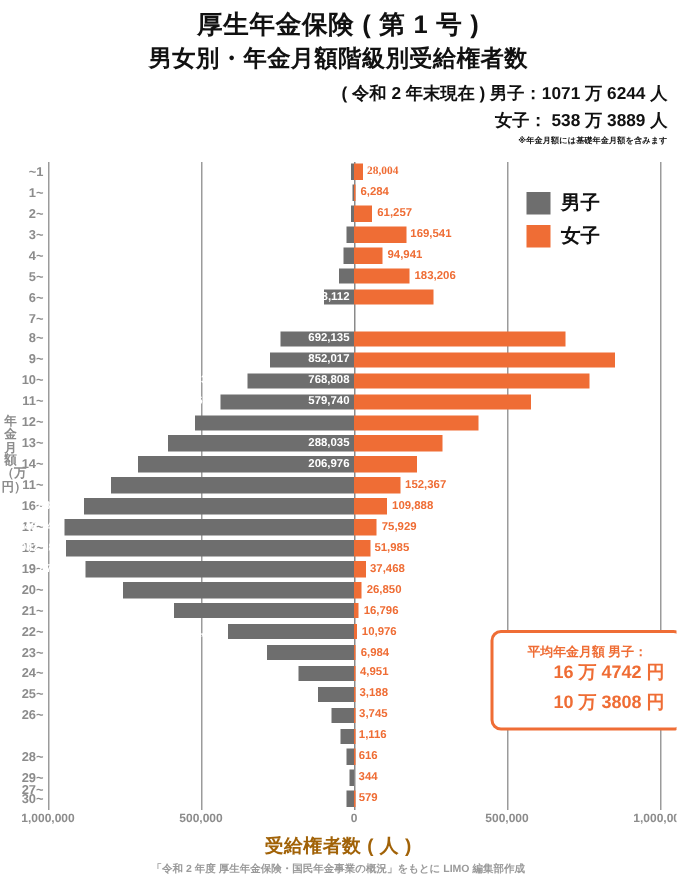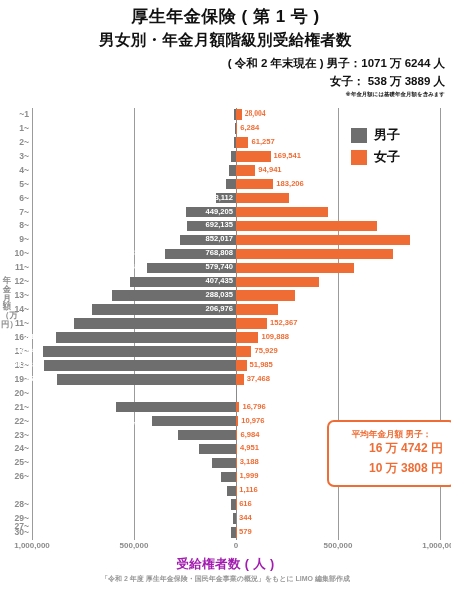--- a/index.html
+++ b/index.html
@@ -43,21 +43,21 @@
   .val.f.out{color:#ef6d35;}
 
   
   .ylabels{position:absolute;left:0;top:0;width:32px;height:432px;}
   .ylab{position:absolute;right:3px;font-size:8.6px;font-weight:bold;color:#8c8c8c;line-height:13.3px;height:13.3px;white-space:nowrap;}
   .yaxis-title{position:absolute;left:1px;top:168px;width:12px;font-size:8.4px;font-weight:bold;color:#8c8c8c;line-height:1.05;text-align:center;letter-spacing:0px;}
 
   
   .xaxis{position:absolute;left:32px;top:541px;width:408px;height:14px;}
   .xt{position:absolute;font-size:8px;font-weight:bold;color:#8c8c8c;transform:translateX(-50%);white-space:nowrap;}
-  .xtitle{position:absolute;left:0;top:556px;width:451px;text-align:center;font-size:12.5px;font-weight:bold;color:#a21caf;letter-spacing:.4px;}
+  .xtitle{position:absolute;left:0;top:556px;width:451px;text-align:center;font-size:12.5px;font-weight:bold;color:#a16207;letter-spacing:.4px;}
   .source{position:absolute;left:0;top:574px;width:451px;text-align:center;font-size:7px;font-weight:bold;color:#9a9a9a;letter-spacing:0px;}
 
   
   .callout{
     position:absolute;left:327px;top:420px;width:115px;
     border:2px solid #ef6d35;border-radius:7px;background:#fff;
     padding:7px 5px 8px 5px;z-index:8;
   }
   .co-lb{font-size:8.6px;font-weight:bold;color:#ef6d35;text-align:center;line-height:1.3;}
   .co-val{font-size:12px;font-weight:bold;color:#ef6d35;text-align:right;line-height:1.35;padding-right:6px;margin-bottom:4px;}
@@ -159,26 +159,20 @@
         <div class="row" style="top: 69.6774px;">
           <div class="bar m" style="width: 9.792px;"></div>
           <div class="bar f" style="width: 37.374px;"></div>
           <div class="val f out" style="margin-left: 37.374px;">183,206</div>
         </div>
         <div class="row" style="top: 83.6129px;">
           <div class="bar m" style="width: 19.584px;"></div>
           <div class="bar f" style="width: 52.6548px;"></div>
           <div class="val f" style="margin-left: 0px; left: 50%; padding-left: 49.6548px; transform: translateX(-100%); padding-right: 3px;">258,112</div>
         </div>
-        <div class="row" style="top: 97.5484px;">
-          <div class="bar m" style="width: 49.9412px;"></div>
-          <div class="bar f" style="width: 91.6378px;"></div>
-          <div class="val m" style="margin-right: 49.9412px;">244,810</div>
-          <div class="val f" style="margin-left: 0px; left: 50%; padding-left: 88.6378px; transform: translateX(-100%); padding-right: 3px;">449,205</div>
-        </div>
         <div class="row" style="top: 111.484px;">
           <div class="bar m" style="width: 49.502px;"></div>
           <div class="bar f" style="width: 141.196px;"></div>
           <div class="val m" style="margin-right: 49.502px;">242,657</div>
           <div class="val f" style="margin-left: 0px; left: 50%; padding-left: 138.196px; transform: translateX(-100%); padding-right: 3px;">692,135</div>
         </div>
         <div class="row" style="top: 125.419px;">
           <div class="bar m" style="width: 55.7416px;"></div>
           <div class="bar f" style="width: 173.811px;"></div>
           <div class="val m" style="margin-right: 55.7416px;">273,243</div>
@@ -193,21 +187,20 @@
         <div class="row" style="top: 153.29px;">
           <div class="bar m" style="width: 89.4913px;"></div>
           <div class="bar f" style="width: 118.267px;"></div>
           <div class="val m" style="margin-right: 89.4913px;">438,683</div>
           <div class="val f" style="margin-left: 0px; left: 50%; padding-left: 115.267px; transform: translateX(-100%); padding-right: 3px;">579,740</div>
         </div>
         <div class="row" style="top: 167.226px;">
           <div class="bar m" style="width: 105.806px;"></div>
           <div class="bar f" style="width: 83.1167px;"></div>
           <div class="val m" style="margin-right: 105.806px;">518,659</div>
-          <div class="val f" style="margin-left: 0px; left: 50%; padding-left: 80.1167px; transform: translateX(-100%); padding-right: 3px;">407,435</div>
         </div>
         <div class="row" style="top: 181.161px;">
           <div class="bar m" style="width: 124.234px;"></div>
           <div class="bar f" style="width: 58.7591px;"></div>
           <div class="val m" style="margin-right: 124.234px;">608,992</div>
           <div class="val f" style="margin-left: 0px; left: 50%; padding-left: 55.7591px; transform: translateX(-100%); padding-right: 3px;">288,035</div>
         </div>
         <div class="row" style="top: 195.097px;">
           <div class="bar m" style="width: 143.692px;"></div>
           <div class="bar f" style="width: 42.2231px;"></div>
@@ -237,20 +230,26 @@
           <div class="bar f" style="width: 10.6049px;"></div>
           <div class="val m" style="margin-right: 192.227px;">942,288</div>
           <div class="val f out" style="margin-left: 10.6049px;">51,985</div>
         </div>
         <div class="row" style="top: 264.774px;">
           <div class="bar m" style="width: 179.326px;"></div>
           <div class="bar f" style="width: 7.64347px;"></div>
           <div class="val m" style="margin-right: 179.326px;">879,047</div>
           <div class="val f out" style="margin-left: 7.64347px;">37,468</div>
         </div>
+        <div class="row" style="top: 278.71px;">
+          <div class="bar m" style="width: 154.454px;"></div>
+          <div class="bar f" style="width: 5.4774px;"></div>
+          <div class="val m" style="margin-right: 154.454px;">757,129</div>
+          <div class="val f out" style="margin-left: 5.4774px;">26,850</div>
+        </div>
         <div class="row" style="top: 292.645px;">
           <div class="bar m" style="width: 120.43px;"></div>
           <div class="bar f" style="width: 3.42638px;"></div>
           <div class="val m" style="margin-right: 120.43px;">590,345</div>
           <div class="val f out" style="margin-left: 3.42638px;">16,796</div>
         </div>
         <div class="row" style="top: 306.581px;">
           <div class="bar m" style="width: 84.4958px;"></div>
           <div class="bar f" style="width: 2.2391px;"></div>
           <div class="val m" style="margin-right: 84.4958px;">414,195</div>
@@ -268,21 +267,21 @@
           <div class="val f out" style="margin-left: 1.01px;">4,951</div>
         </div>
         <div class="row" style="top: 348.387px;">
           <div class="bar m" style="width: 23.664px;"></div>
           <div class="bar f" style="width: 0.650352px;"></div>
           <div class="val f out" style="margin-left: 0.650352px;">3,188</div>
         </div>
         <div class="row" style="top: 362.323px;">
           <div class="bar m" style="width: 14.688px;"></div>
           <div class="bar f" style="width: 0.407796px;"></div>
-          <div class="val f out" style="margin-left: 0.407796px;">1,999</div>
+          <div class="val f out" style="margin-left: 0.407796px;">3,745</div>
         </div>
         <div class="row" style="top: 376.258px;">
           <div class="bar m" style="width: 8.976px;"></div>
           <div class="bar f" style="width: 0.227664px;"></div>
           <div class="val f out" style="margin-left: 0.227664px;">1,116</div>
         </div>
         <div class="row" style="top: 390.194px;">
           <div class="bar m" style="width: 5.304px;"></div>
           <div class="bar f" style="width: 0.125664px;"></div>
           <div class="val f out" style="margin-left: 0.125664px;">616</div>

